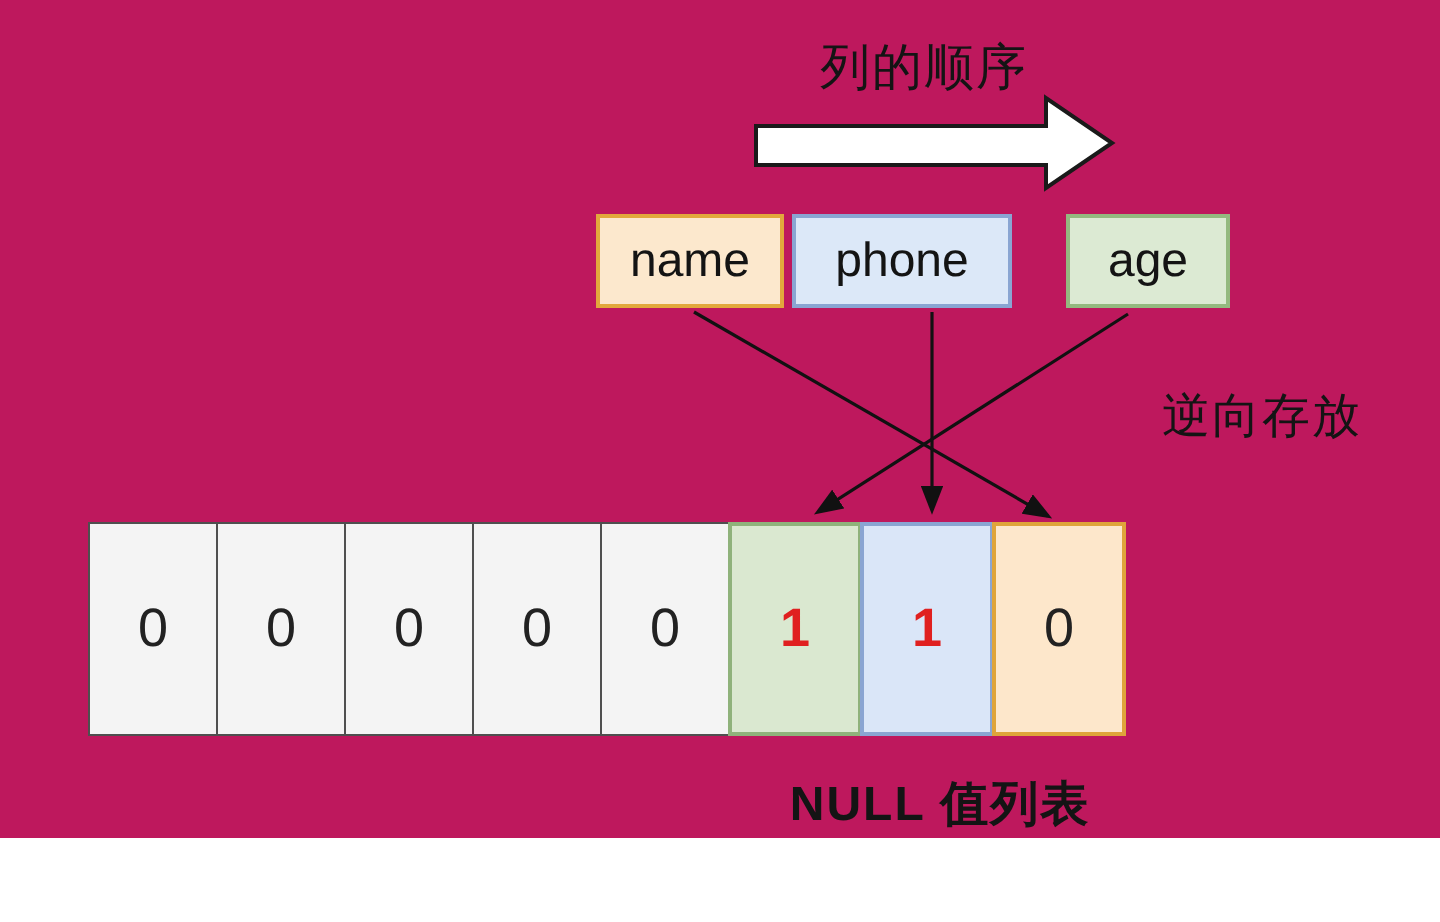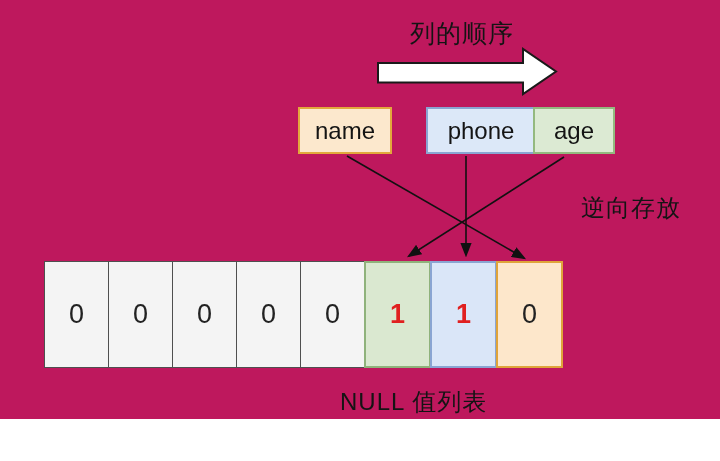--- a/index.html
+++ b/index.html
@@ -33,21 +33,21 @@
   
   .col-box {
     position: absolute;
     top: 107px; height: 47px;
     box-sizing: border-box;
     display: flex; align-items: center; justify-content: center;
     font-size: 24px;
     color: #141414;
   }
   .col-name  { left: 298px; width: 94px;  background: #fce8cd; border: 2px solid #e2a83c; }
-  .col-phone { left: 426px; width: 110px; background: #dce8f8; border: 2px solid #8aa5d2; }
+  .col-phone { left: 396px; width: 110px; background: #dce8f8; border: 2px solid #8aa5d2; }
   .col-age   { left: 533px; width: 82px;  background: #dcead3; border: 2px solid #94b97f; }
 
   .reverse-label {
     position: absolute;
     left: 533px; top: 192px;
     font-size: 24px;
     letter-spacing: 1px;
     color: #141414;
     margin-left: 48px;
   }
@@ -68,24 +68,25 @@
   .cell + .cell { margin-left: -1px; }
   .cell.gray   { background: #f4f4f4; border: 1.5px solid #4f4f4f; color: #222222; }
   .cell.green  { background: #dae8d0; border: 2px solid #8fb27b; z-index: 2; }
   .cell.blue   { background: #dae6f8; border: 2px solid #8aa5d2; z-index: 2; }
   .cell.orange { background: #fde7cb; border: 2px solid #dfa43a; z-index: 2; color: #222222; }
   .cell.red-val { color: #e02020; font-weight: bold; }
 
   .null-list-label {
     position: absolute;
     left: 340px; top: 386px; width: 260px;
-    text-align: left;
+    text-align: center;
     font-size: 24px;
     letter-spacing: 1px;
     color: #141414;
+    font-weight: bold;
   }
 
   .watermark {
     position: absolute;
     right: 8px; top: 431px;
     font-size: 15px;
     color: #c5c5c5;
   }
 </style>
 </head>

